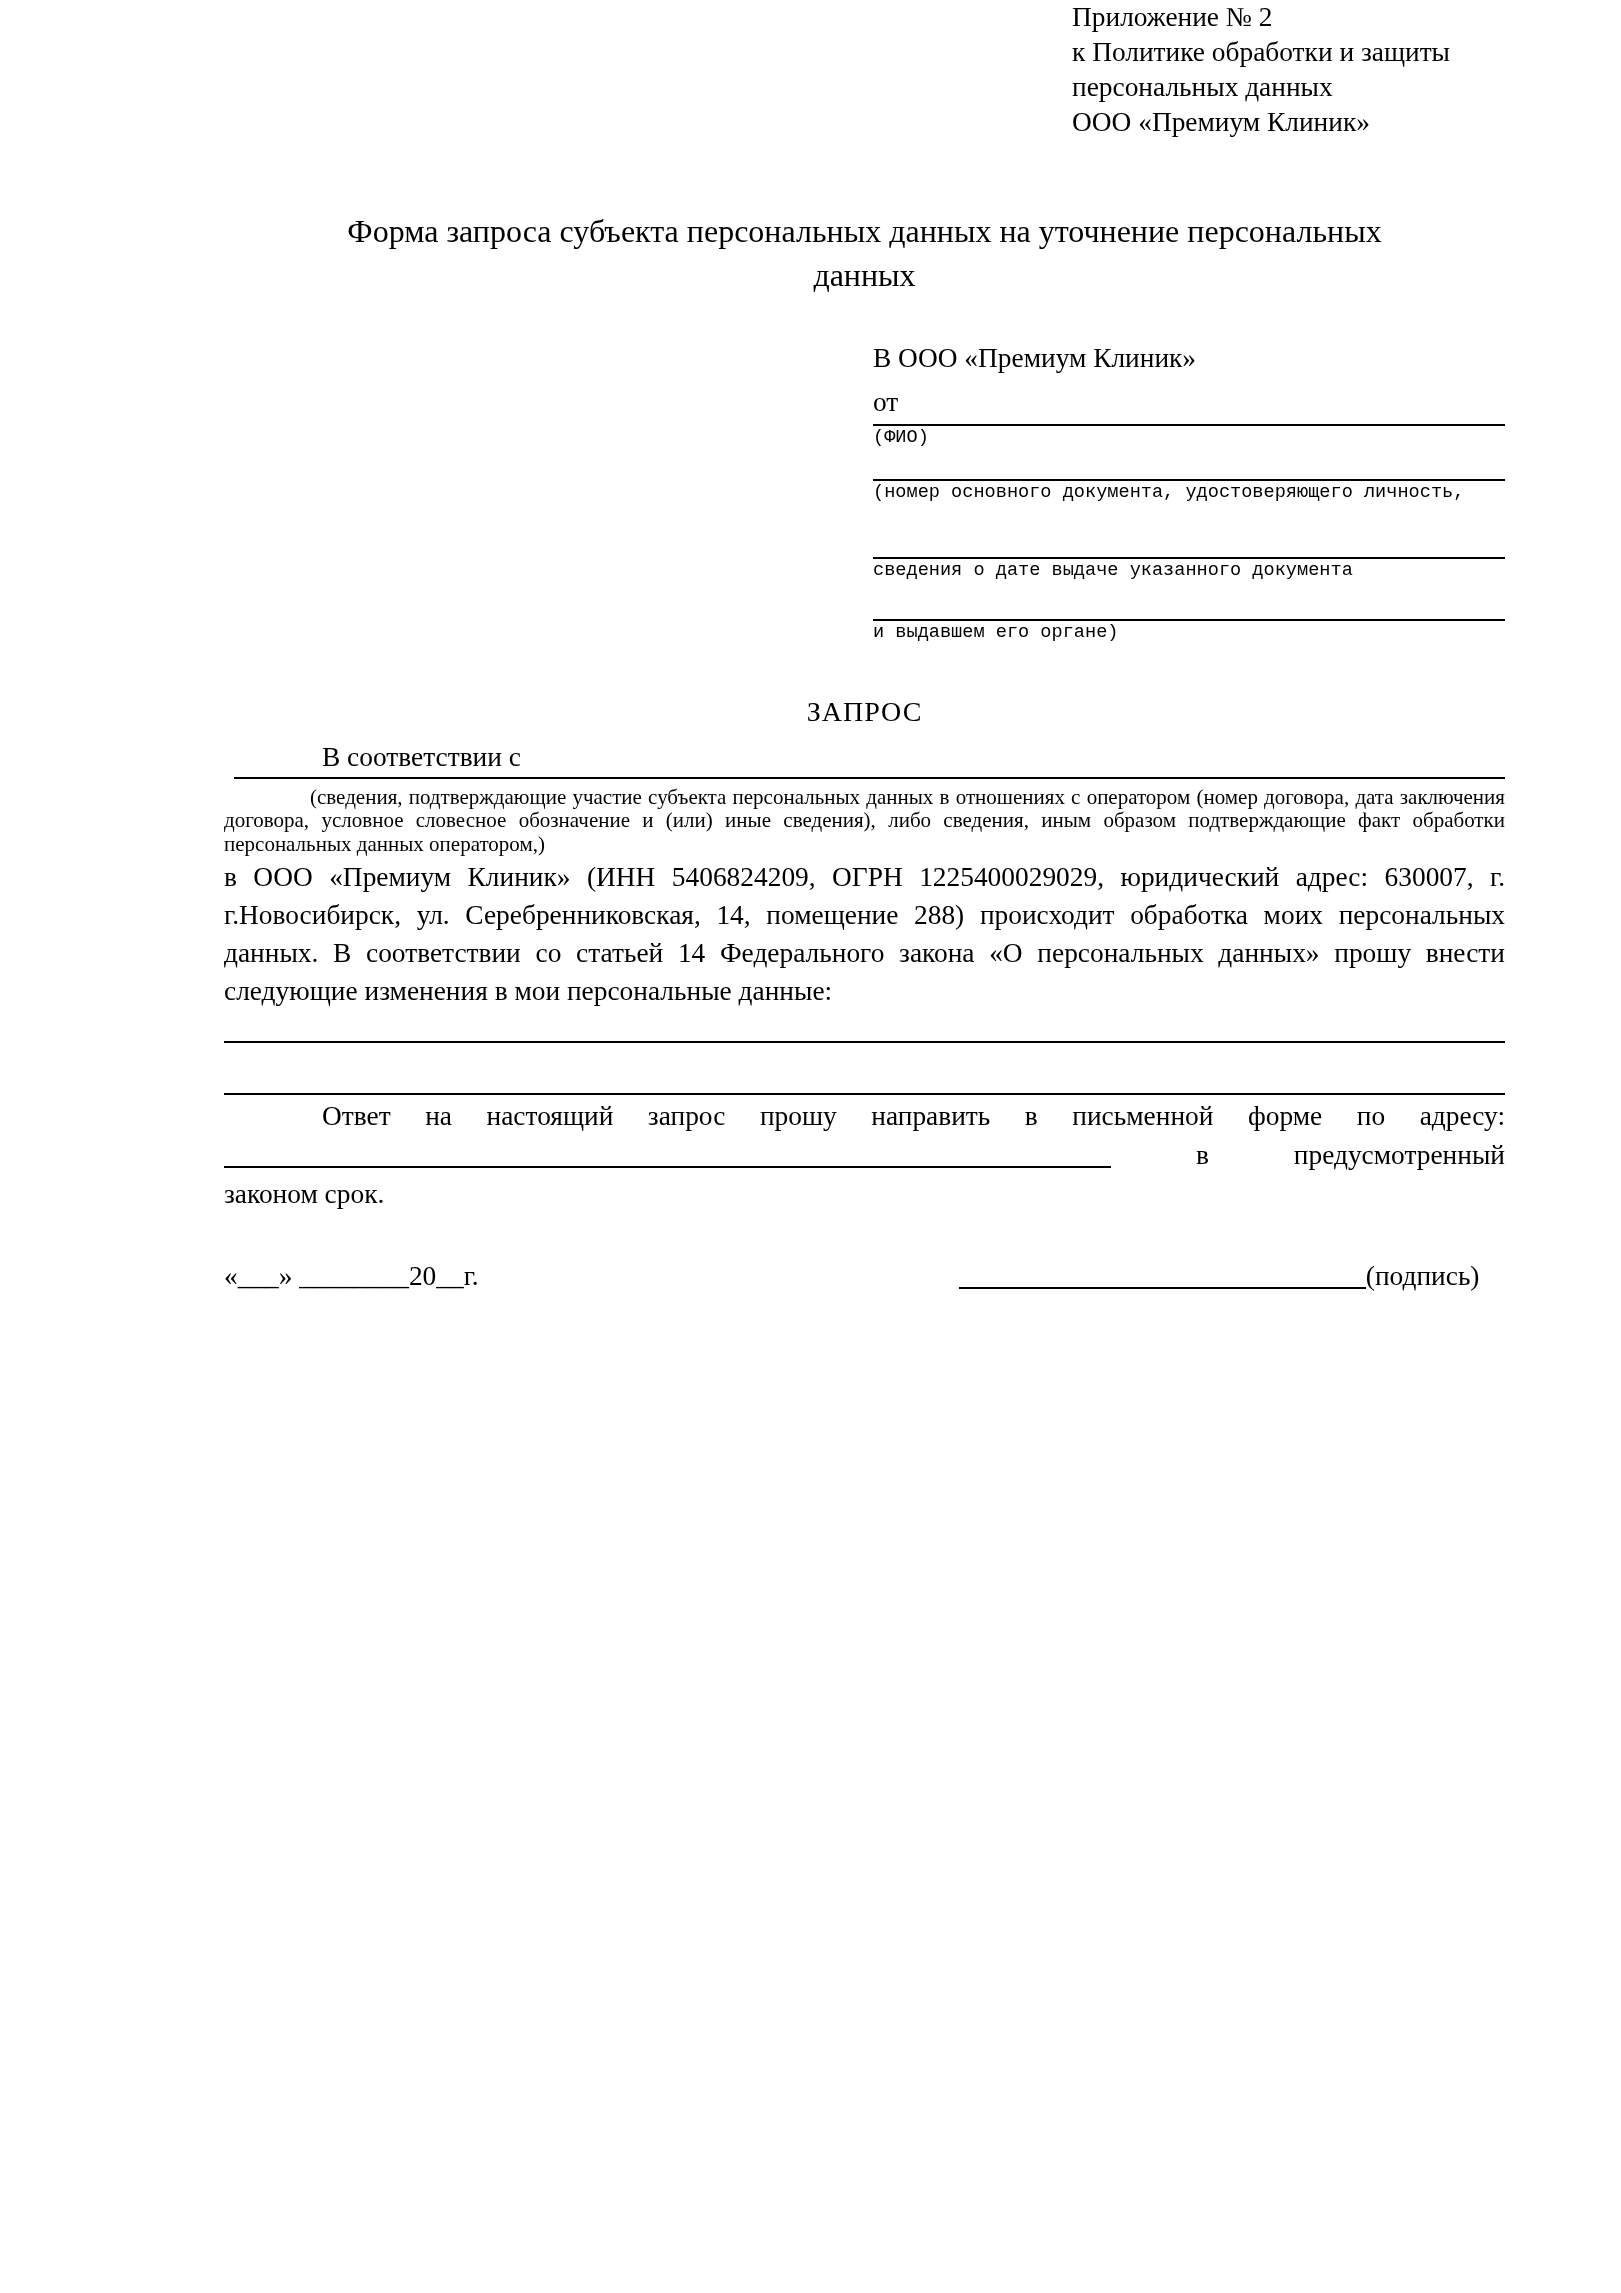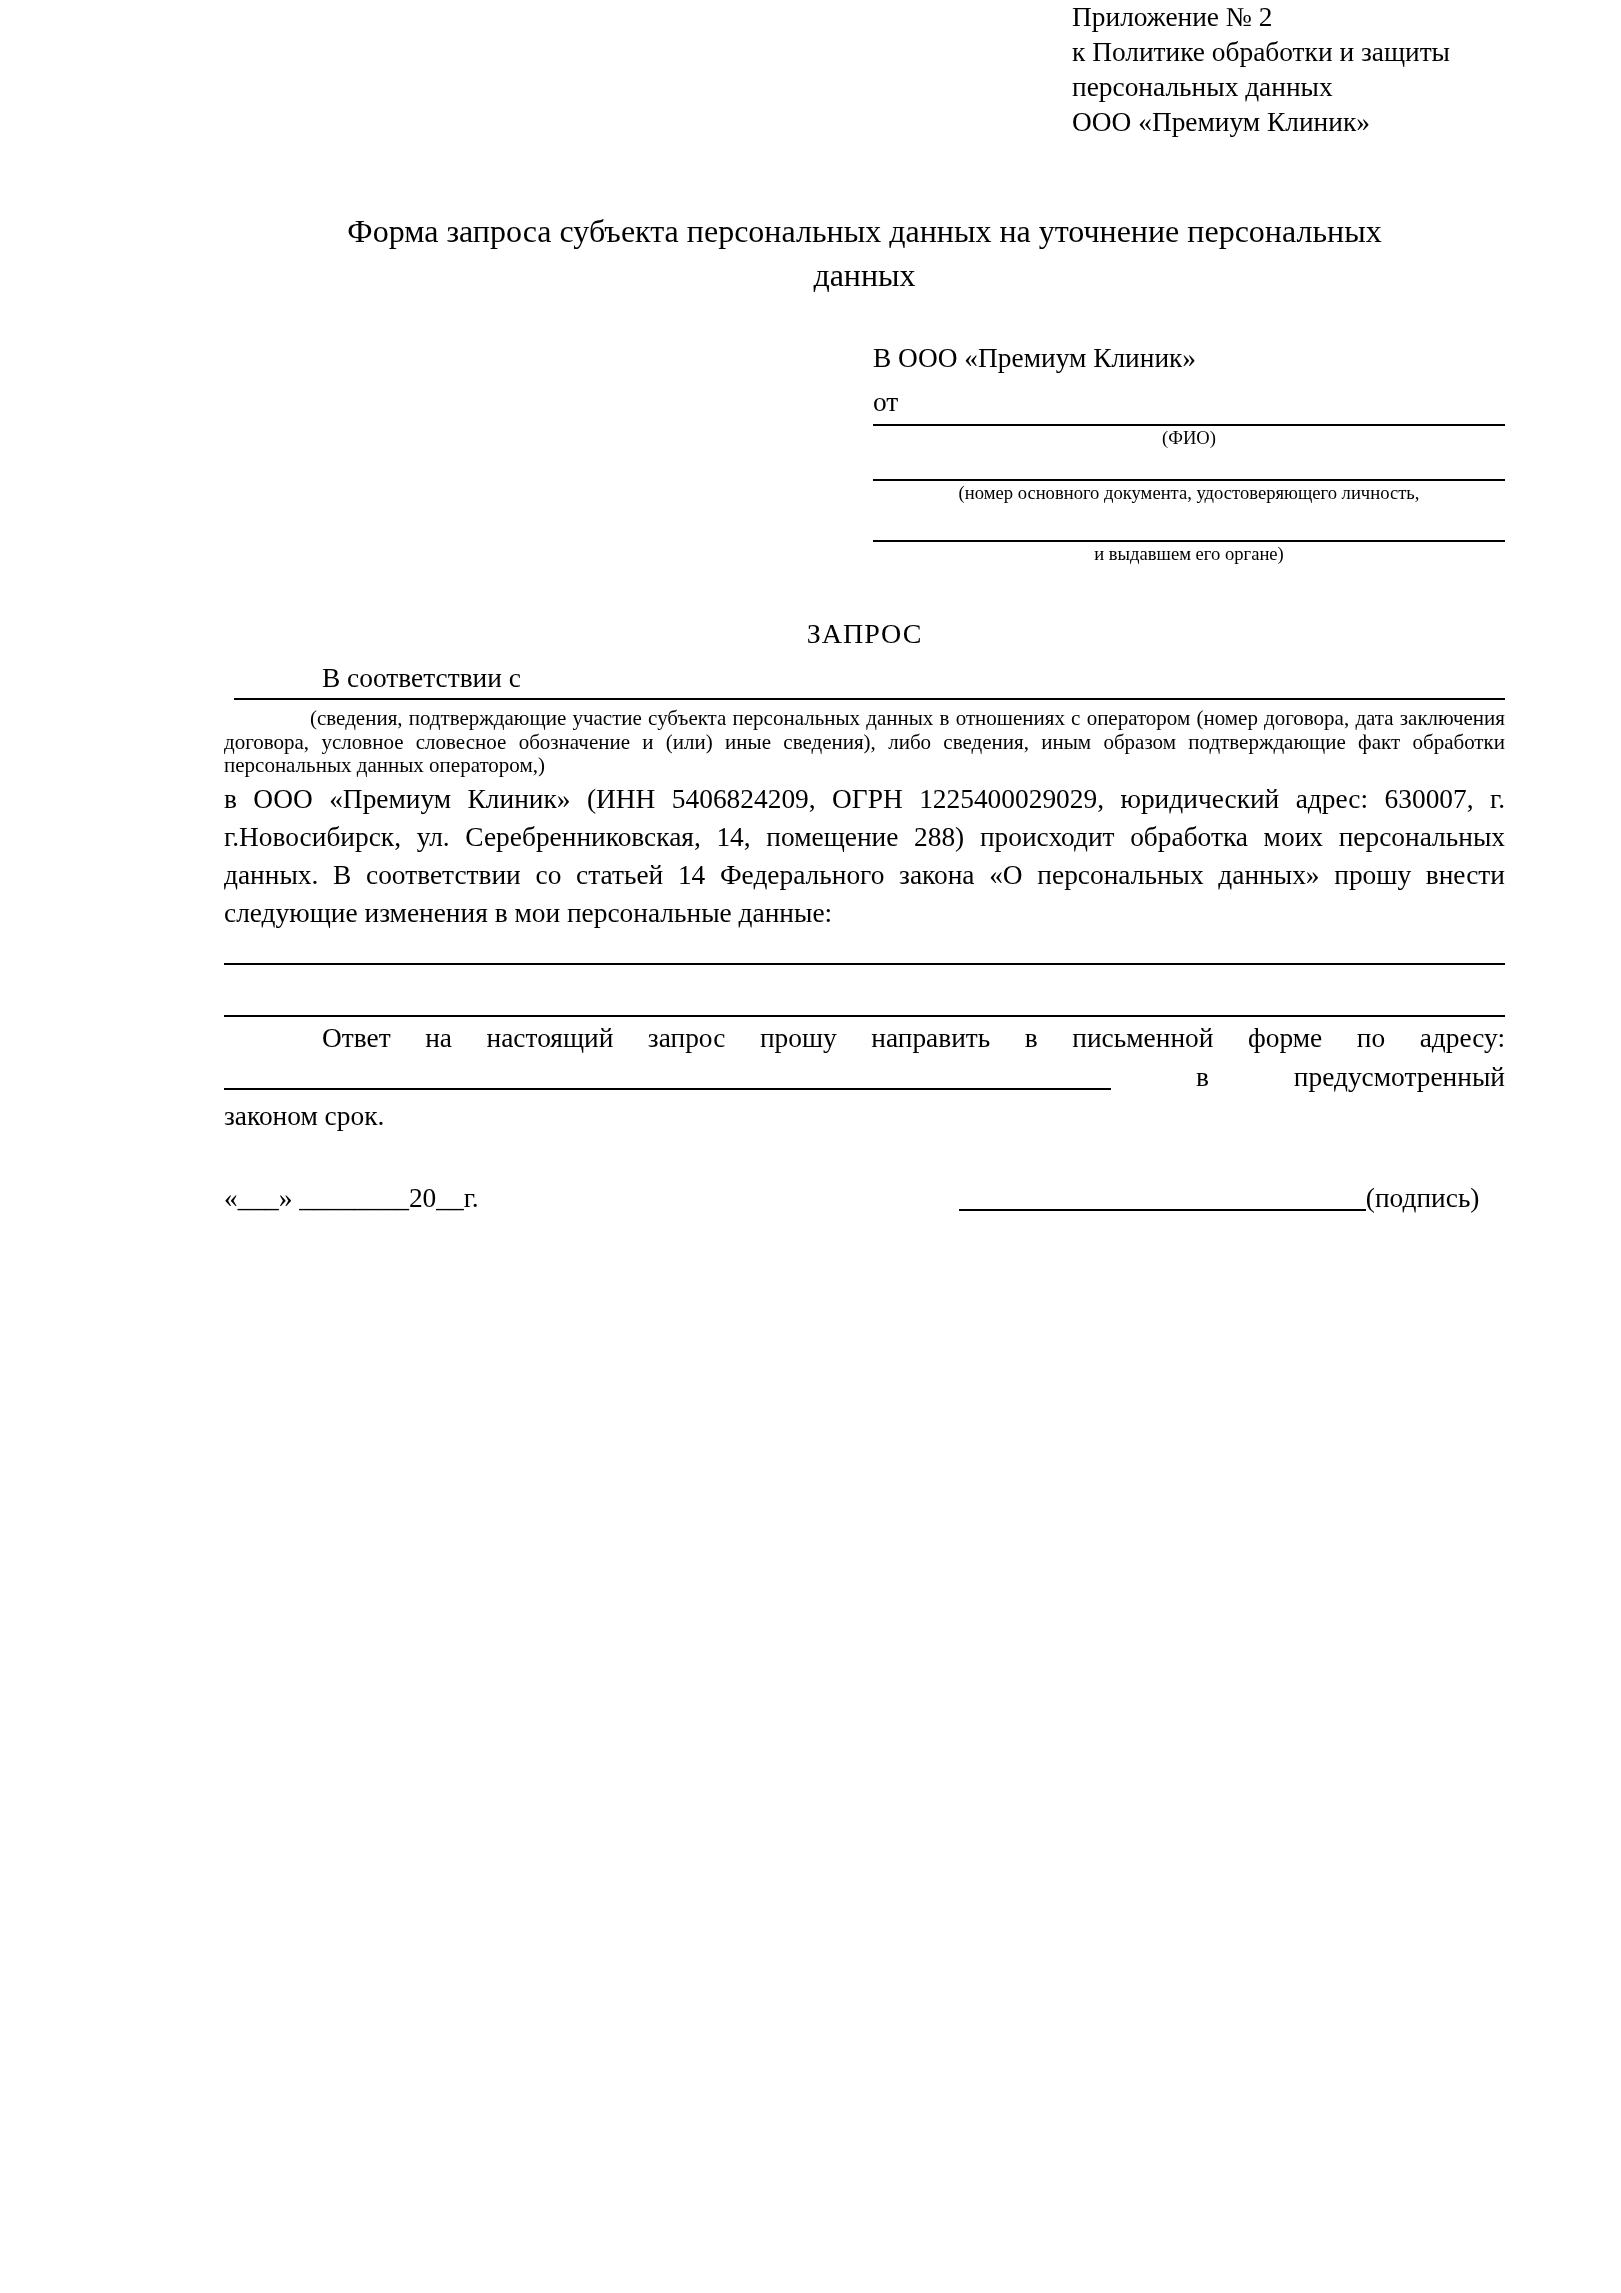--- a/index.html
+++ b/index.html
@@ -18,21 +18,21 @@
   
   .title {
     margin:69px auto 0; max-width:1098px;
     font-size:32px; line-height:44px; font-weight:400; text-align:center;
   }
 
   
   .addressee { margin-left:649px; margin-top:39px; font-size:27.4px; }
   .addr-line { line-height:44px; }
   .field .rule { height:0; border-bottom:2px solid #000; }
-  .field .caption { font-size:18.6px; line-height:23.5px; text-align:center; }
+  .field .caption { font-size:18.6px; line-height:23.5px; text-align:left;font-family:Liberation Mono, monospace; }
   .field.f2 { margin-top:29px; }
   .field.f3 { margin-top:53px; }
   .field.f4 { margin-top:36px; }
 
   .zapros { margin-top:49px; font-size:28px; line-height:37px; text-align:center; letter-spacing:1px; }
 
   .intro-row { margin-top:7.8px; display:flex; font-size:27.4px; line-height:39px;flex-direction:column; }
   .intro-row .prefix { margin-left:98px; white-space:nowrap; }
   .intro-row .fill { flex:1; border-bottom:2px solid #000; margin:0 0 6.9px 9.8px; }
 
@@ -82,20 +82,24 @@
       <div class="addr-line">от</div>
 
       <div class="field f1">
         <div class="rule"></div>
         <div class="caption">(ФИО)</div>
       </div>
       <div class="field f2">
         <div class="rule"></div>
         <div class="caption">(номер основного документа, удостоверяющего личность,</div>
       </div>
+      <div class="field f3">
+        <div class="rule"></div>
+        <div class="caption">сведения о дате выдаче указанного документа</div>
+      </div>
       <div class="field f4">
         <div class="rule"></div>
         <div class="caption">и выдавшем его органе)</div>
       </div>
     </div>
 
     <div class="zapros">ЗАПРОС</div>
 
     <div class="intro-row">
       <span class="prefix">В соответствии с</span>

